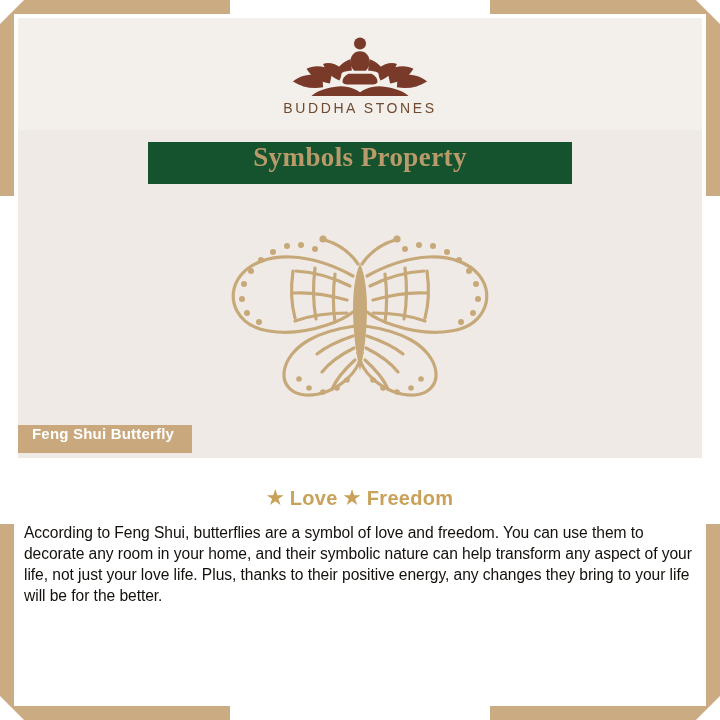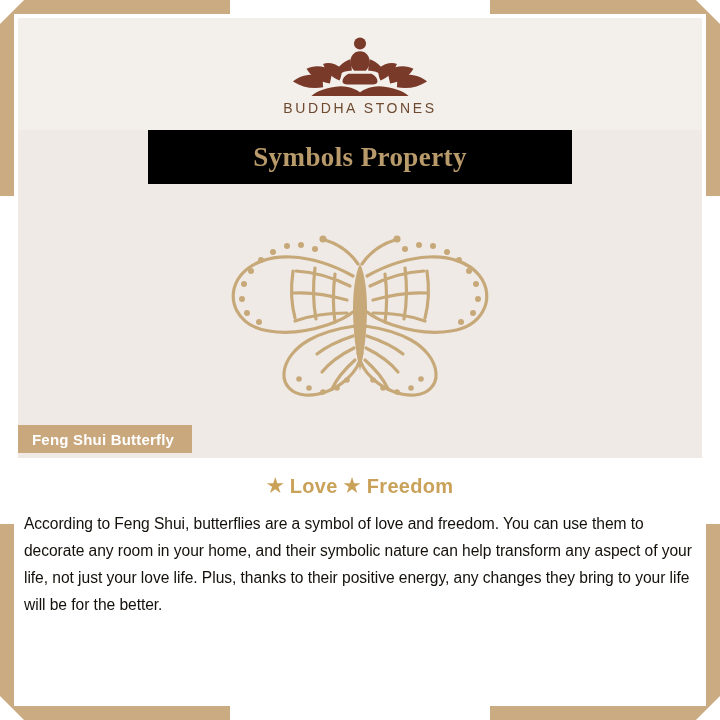--- a/index.html
+++ b/index.html
@@ -97,26 +97,26 @@
     font-size: 14px;
     letter-spacing: 2.6px;
     font-weight: 400;
     color: #6e4a30;
   }
 
   
   #title-ribbon {
     position: absolute;
     left: 130px;
-    top: 112px;
+    top: 124px;
     width: 424px;
     height: 54px;
-    background: #000000;
+    background: #14532d;
     display: flex;
-    align-items: center;
+    align-items: flex-start;
     justify-content: center;
   }
   #title-text {
     font-family: "Liberation Serif", serif;
     font-size: 27px;
     font-weight: bold;
     color: #b89a6b;
     letter-spacing: 0.4px;
   }
 
@@ -140,21 +140,20 @@
 
   
   #tag {
     position: absolute;
     left: 0;
     top: 407px;
     height: 28px;
     padding: 0 18px 0 14px;
     background: #c9a87e;
     display: flex;
-    align-items: center;
   }
   #tag-text {
     font-family: "Liberation Sans", sans-serif;
     font-size: 15px;
     font-weight: bold;
     color: #ffffff;
     letter-spacing: 0.2px;
   }
 
   
@@ -168,33 +167,33 @@
     box-sizing: border-box;
     padding: 16px 4px 0 4px;
   }
   #subhead {
     text-align: center;
     font-family: "Liberation Sans", sans-serif;
     font-size: 20px;
     font-weight: bold;
     color: #c9a159;
     letter-spacing: 0.3px;
-    margin-top: 0;
+    margin-top: 12px;
   }
   #subhead .star {
     color: #c9a159;
     font-size: 19px;
     vertical-align: 1px;
   }
   #paragraph {
     margin: 12px 0 0 0;
     padding: 0 2px 0 2px;
     font-family: "Liberation Sans", sans-serif;
     font-size: 15.6px;
-    line-height: 27px;
+    line-height: 21px;
     color: #14100c;
     text-align: left;
     letter-spacing: -0.05px;
   }
 </style>
 </head>
 <body>
 
 <div id="page">
 

